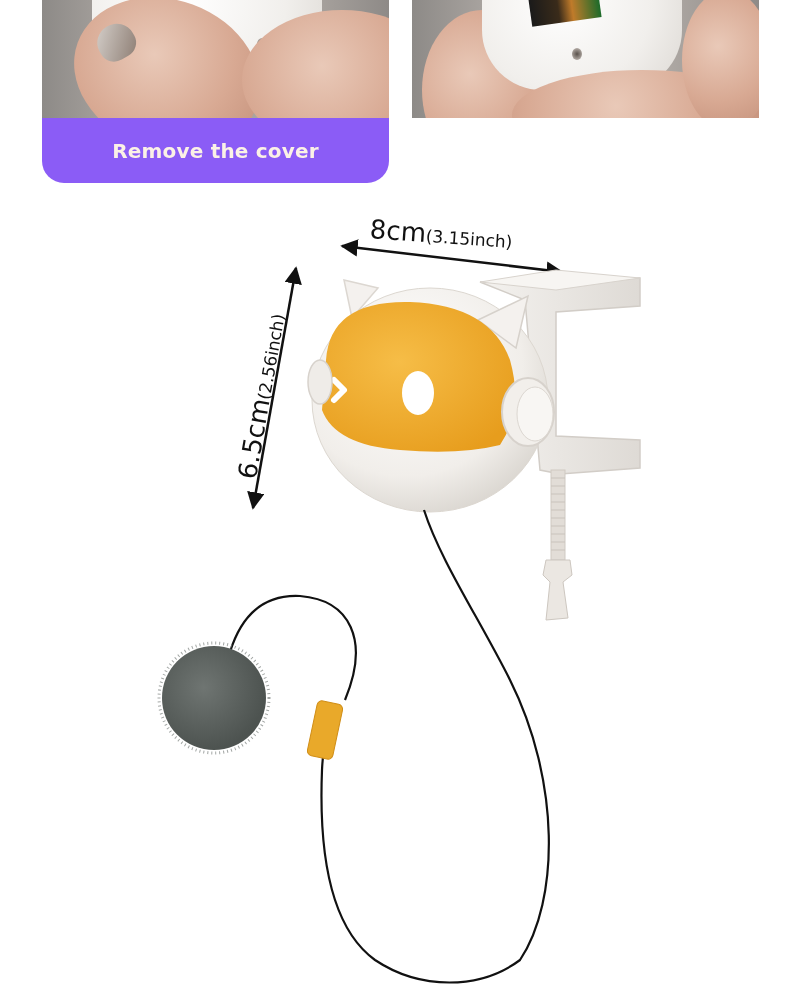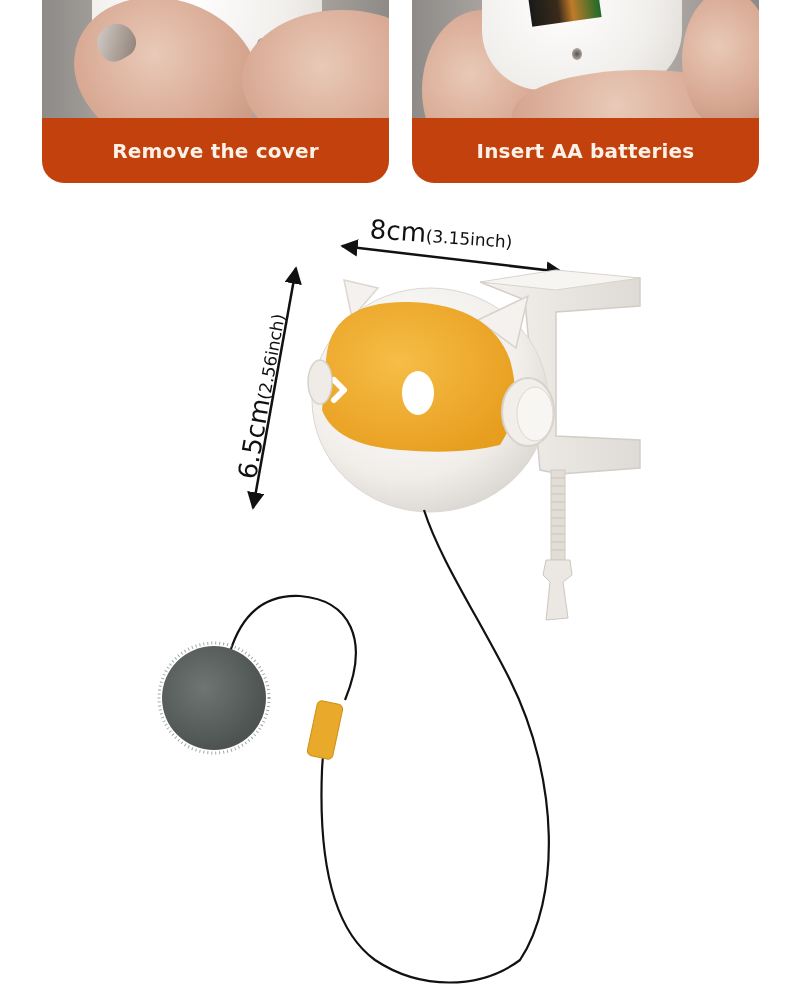--- a/index.html
+++ b/index.html
@@ -9,21 +9,21 @@
   .step-card.left { left: 42px; width: 347px; }
   .step-card.right { left: 412px; width: 347px; }
 
   .photo { position: absolute; left: 0; top: 0; width: 100%; height: 118px; background: linear-gradient(90deg, #8d8a87 0%, #a7a29e 20%, #9a9692 45%, #b2aca7 70%, #8e8a87 100%); overflow: hidden; }
   .photo .hand { position: absolute; border-radius: 50%; background: radial-gradient(circle at 40% 40%, #e9c9b8 0%, #d8a993 55%, #c28e78 100%); }
   .photo .device { position: absolute; background: radial-gradient(circle at 40% 30%, #ffffff 0%, #f1efec 60%, #dcd8d3 100%); border-radius: 0 0 60px 60px; }
   .photo .nail { position: absolute; border-radius: 50% 50% 40% 40%; background: linear-gradient(135deg, #d7d2cd, #8c7c72); }
   .photo .hole { position: absolute; width: 10px; height: 12px; border-radius: 50%; background: radial-gradient(circle, #5a524c 0%, #b8b0aa 80%); }
   .photo .battery { position: absolute; background: linear-gradient(90deg, #1a1a1a 0%, #3a2b1a 40%, #c07b2a 60%, #1c6b2a 100%); transform: rotate(-8deg); }
 
-  .label-bar { position: absolute; left: 0; right: 0; top: 118px; bottom: 0; background: #c2410c; display: flex; align-items: center; justify-content: center; }
+  .label-bar { position: absolute; left: 0; right: 0; top: 118px; bottom: 0; background: #8b5cf6; display: flex; align-items: center; justify-content: center; }
   .label-bar span { color: #fbf1e6; font-family: "DejaVu Sans", sans-serif; font-weight: bold; font-size: 20px; letter-spacing: 0.2px; }
 
   .dim-label { position: absolute; color: #111; font-family: "DejaVu Sans", sans-serif; white-space: nowrap; }
   .dim-label .big { font-size: 26px; }
   .dim-label .small { font-size: 17px; }
 
   .product-layer { position: absolute; left: 0; top: 0; width: 800px; height: 1002px; }
 </style>
 </head>
 <body>
@@ -42,23 +42,20 @@
 </div>
 
 <div class="step-card right">
   <div class="photo">
     <div class="hand" style="left:10px; top:10px; width:120px; height:160px;"></div>
     <div class="device" style="left:70px; top:-40px; width:200px; height:130px;"></div>
     <div class="battery" style="left:118px; top:-6px; width:70px; height:28px;"></div>
     <div class="hole" style="left:160px; top:48px;"></div>
     <div class="hand" style="left:100px; top:70px; width:260px; height:90px;"></div>
     <div class="hand" style="left:270px; top:-10px; width:90px; height:140px;"></div>
-  </div>
-  <div class="label-bar">
-    <span>Insert AA batteries</span>
   </div>
 </div>
 
 <svg class="product-layer" viewBox="0 0 800 1002">
   <defs>
     <radialGradient id="bodyGrad" cx="40%" cy="35%" r="70%">
       <stop offset="0%" stop-color="#ffffff"></stop>
       <stop offset="70%" stop-color="#f1eeea"></stop>
       <stop offset="100%" stop-color="#d9d5cf"></stop>
     </radialGradient>

